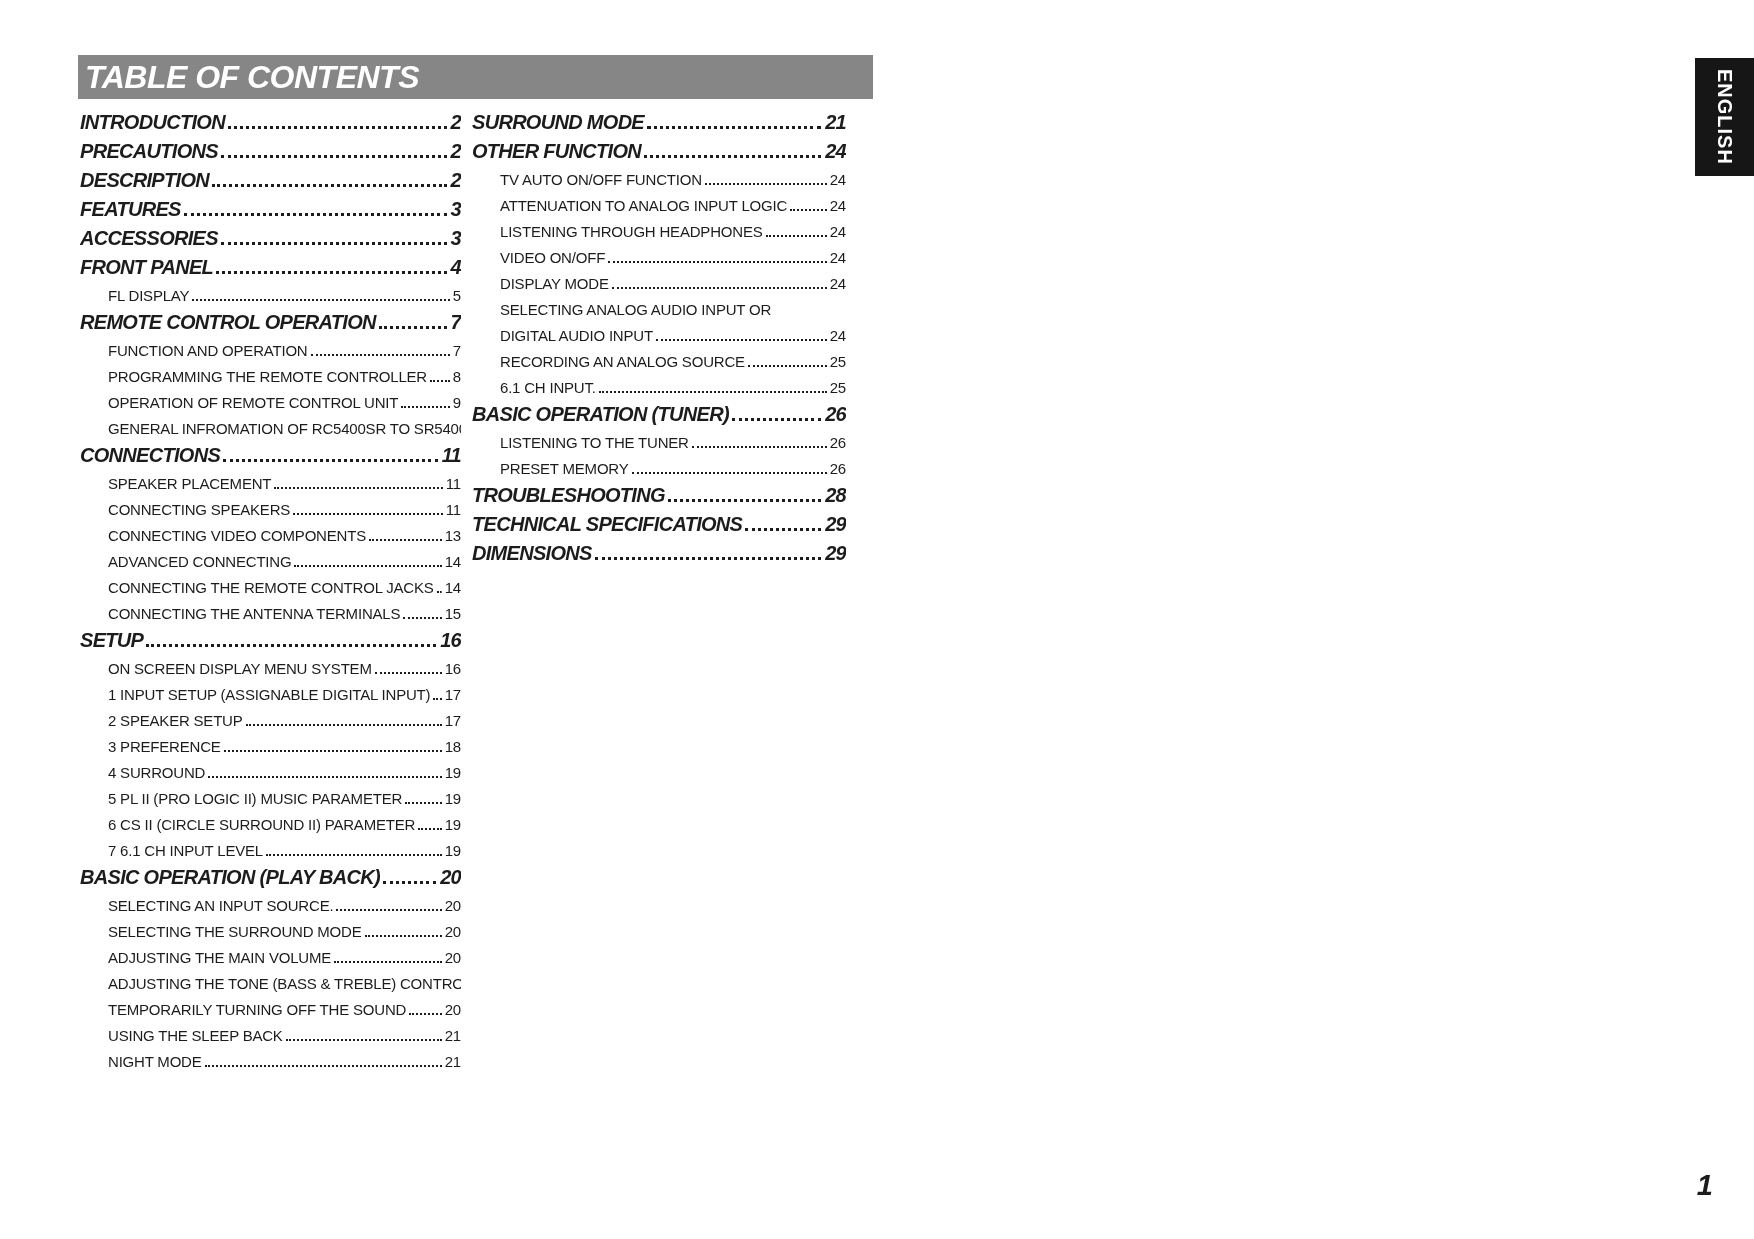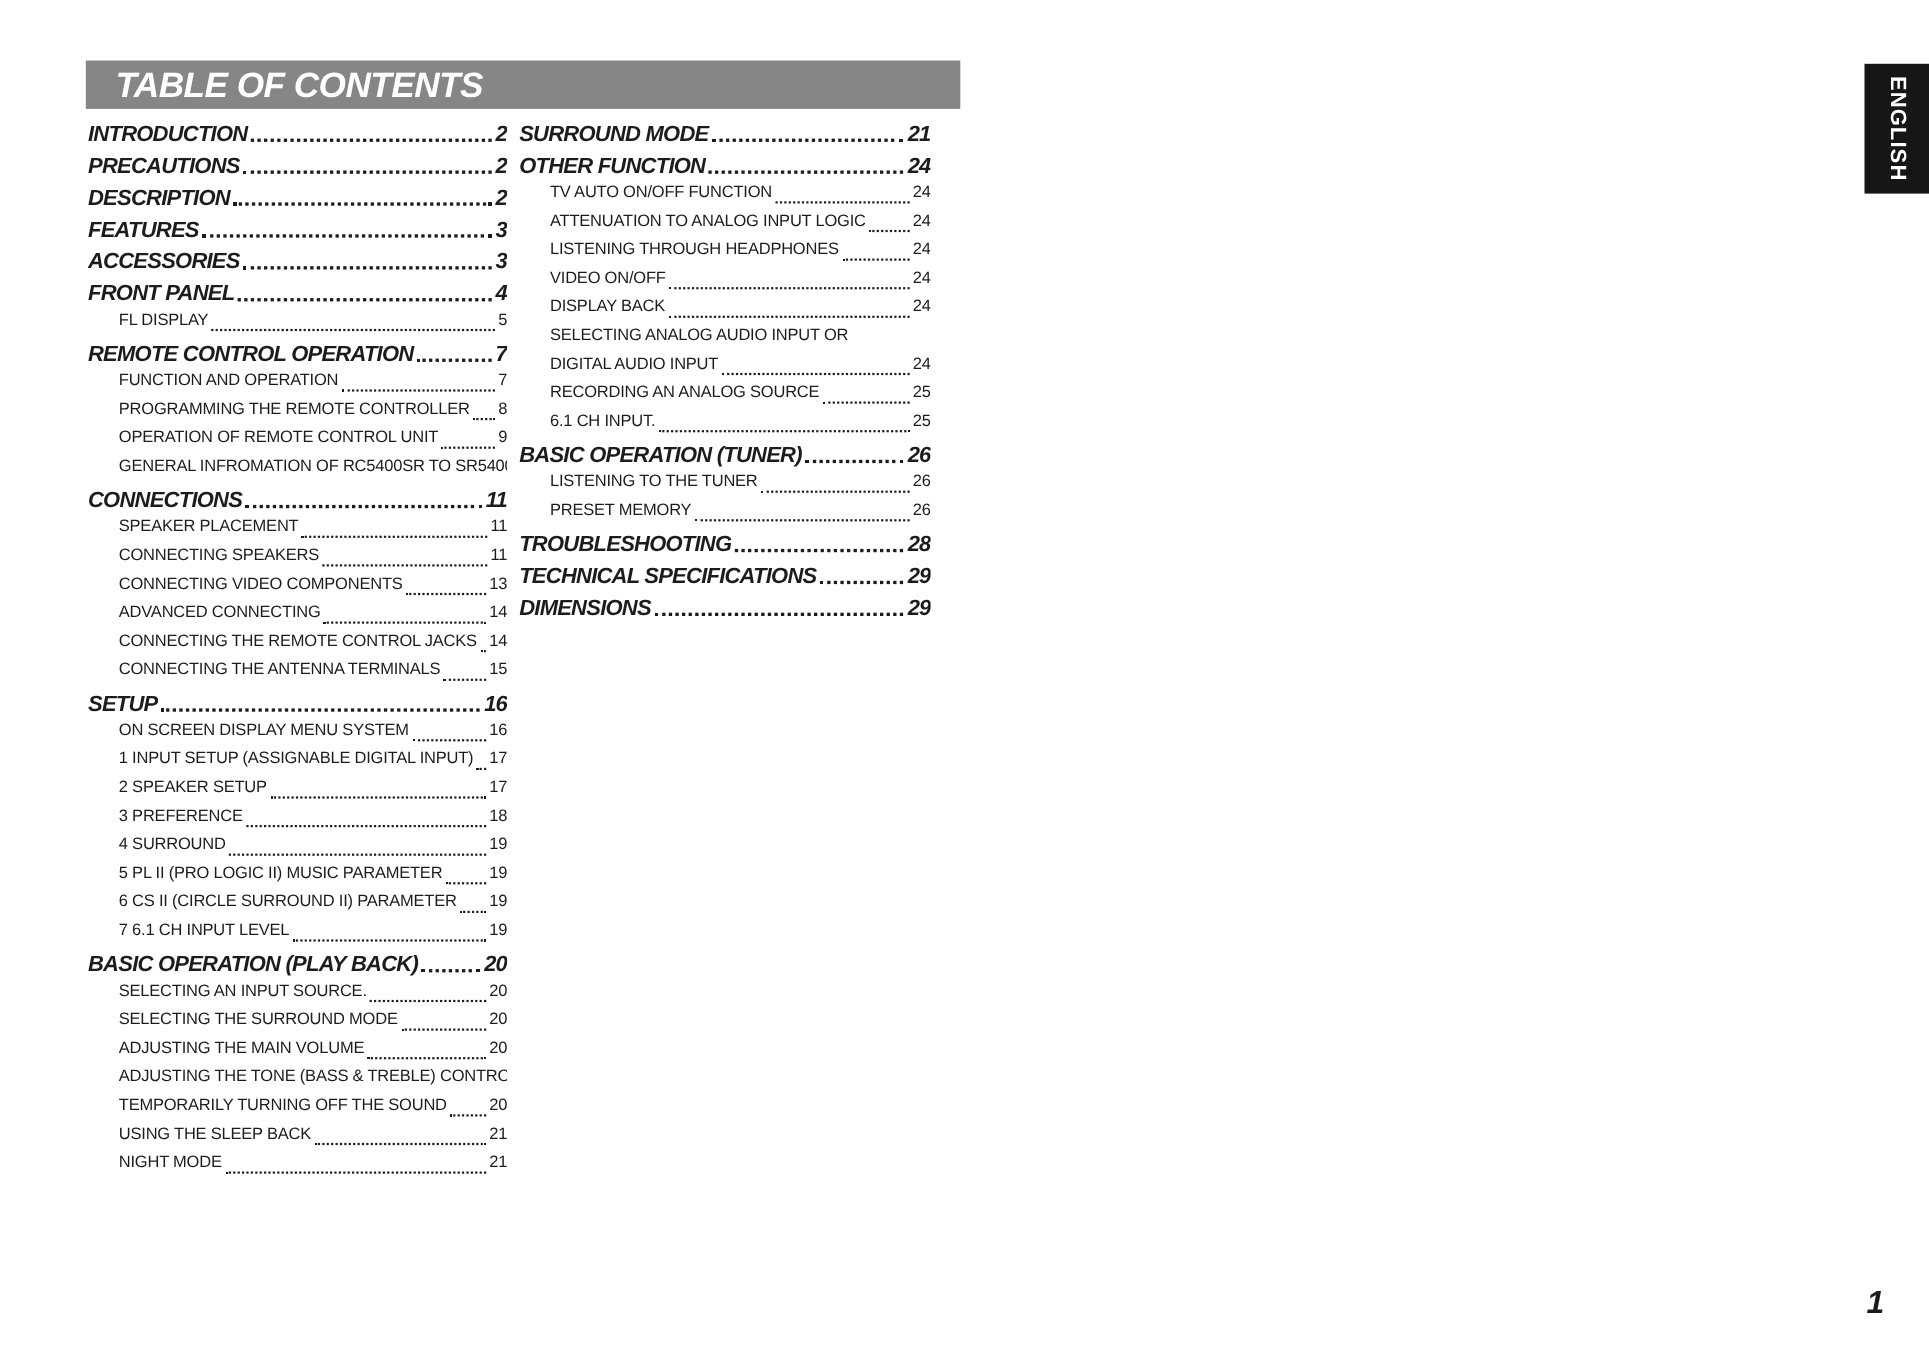--- a/index.html
+++ b/index.html
@@ -19,21 +19,21 @@
     width: 795px; height: 44px;
     background: #868686;
     display: flex; align-items: center;
   }
   .title-text {
     color: #ffffff;
     font-size: 32px;
     font-weight: bold;
     font-style: italic;
     letter-spacing: -0.5px;
-    padding-left: 27px;
+    padding-left: 7px;
     white-space: nowrap;
   }
 
   .toc-col { position: absolute; top: 104px; }
   .toc-col.left  { left: 80px;  width: 381px; }
   .toc-col.right { left: 472px; width: 374px; }
 
   .toc-row {
     display: flex;
     align-items: flex-end;
@@ -57,21 +57,20 @@
   .toc-row.heading .leader {
     border-bottom: 3px dotted #1c1c1c;
     margin: 0 4px 4px 3px;
   }
 
   .toc-row.sub {
     height: 26px;
     font-size: 15px;
     letter-spacing: -0.2px;
     padding-left: 28px;
-    align-items: center;
   }
   .toc-row.sub .leader {
     border-bottom: 2px dotted #1c1c1c;
     margin: 0 3px 3px 3px;
   }
 
   .lang-tab {
     position: absolute;
     right: 0; top: 58px;
     width: 59px; height: 118px;
@@ -309,21 +308,21 @@
     <span class="label">LISTENING THROUGH HEADPHONES</span>
     <span class="leader"></span>
     <span class="pagenum">24</span>
   </div>
       <div class="toc-row sub">
     <span class="label">VIDEO ON/OFF</span>
     <span class="leader"></span>
     <span class="pagenum">24</span>
   </div>
       <div class="toc-row sub">
-    <span class="label">DISPLAY BACK</span>
+    <span class="label">DISPLAY MODE</span>
     <span class="leader"></span>
     <span class="pagenum">24</span>
   </div>
       <div class="toc-row sub noleader">
     <span class="label">SELECTING ANALOG AUDIO INPUT OR</span>
 
   </div>
       <div class="toc-row sub">
     <span class="label">DIGITAL AUDIO INPUT</span>
     <span class="leader"></span>

